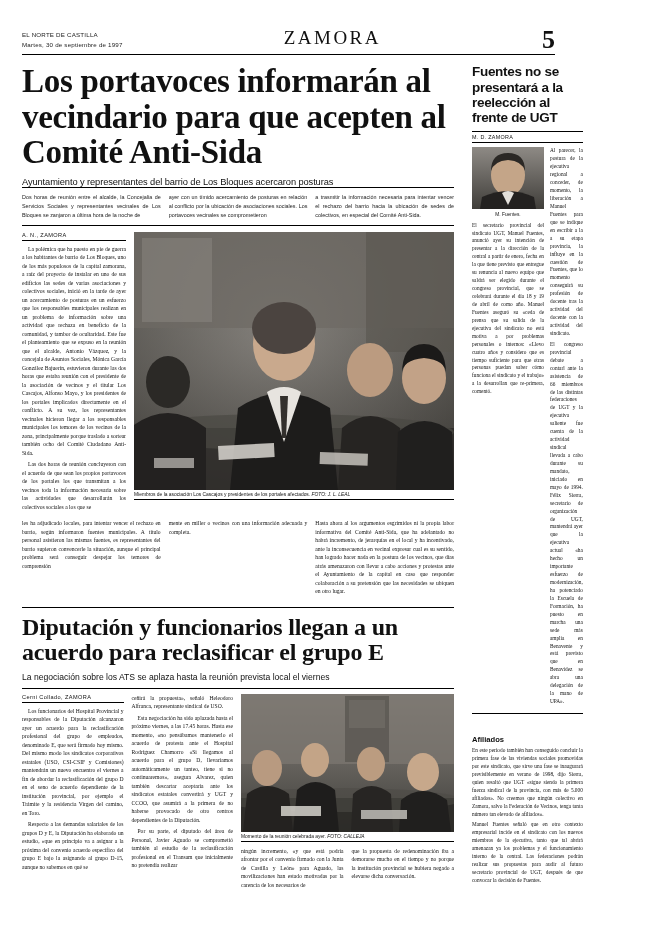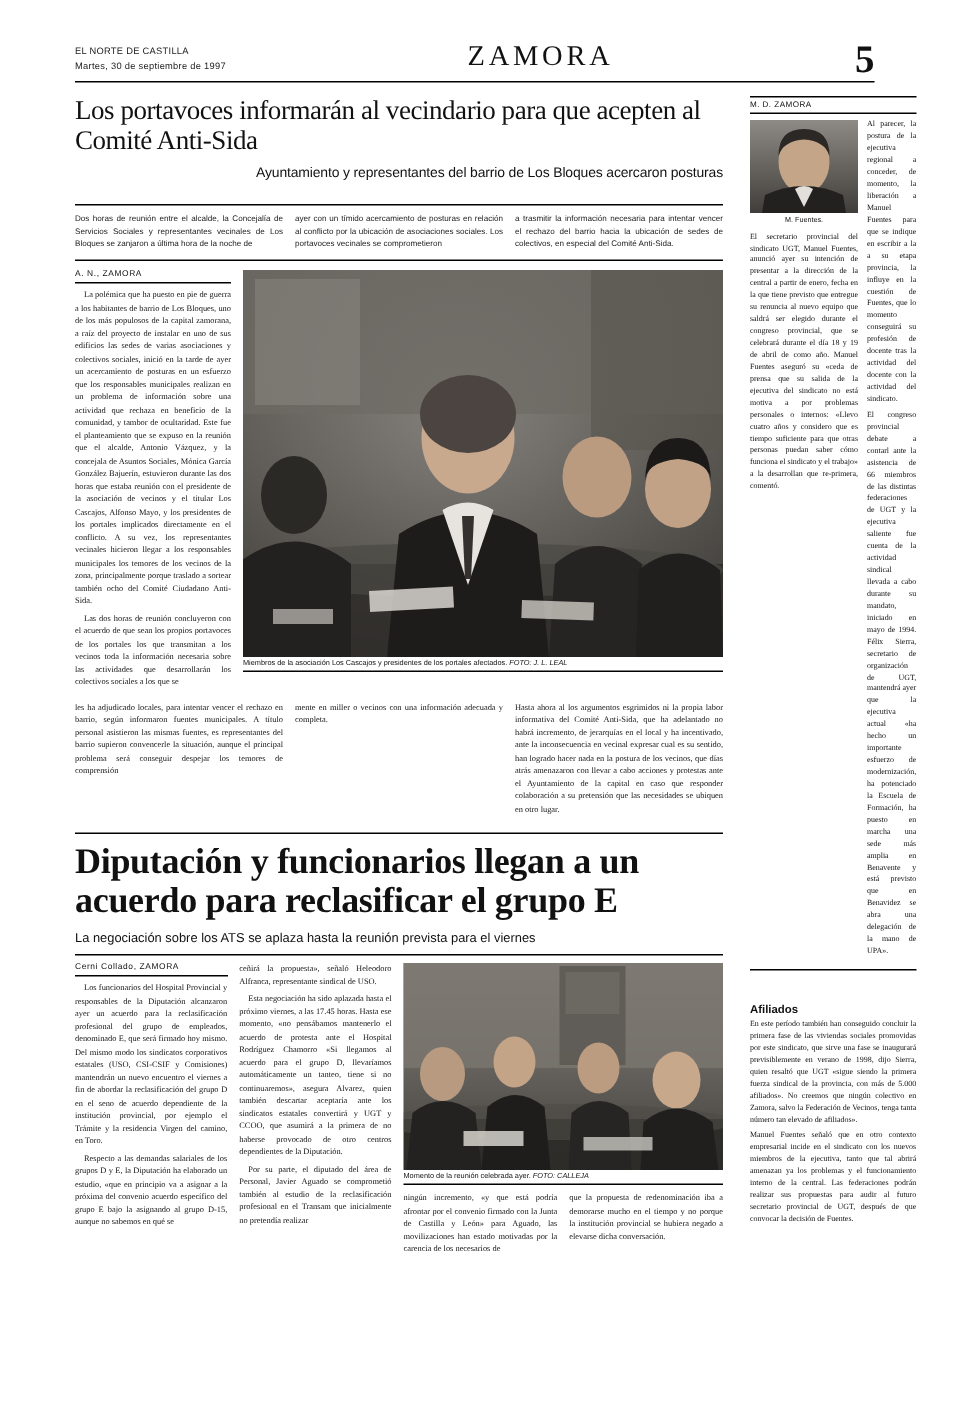--- a/index.html
+++ b/index.html
@@ -10,21 +10,20 @@
     background: #ffffff;
     font-family: "Liberation Serif", serif;
     color: #111;
     overflow: hidden;
   }
   .page {
     position: relative;
     width: 577px;
     height: 951px;
     padding: 28px 22px 10px 22px;
-    margin-left: 28px;
   }
 
   
   .masthead {
     display: flex;
     align-items: flex-start;
     justify-content: space-between;
     border-bottom: 1.2px solid #000;
     padding-bottom: 3px;
   }
@@ -40,36 +39,35 @@
 
   
   .content { display: flex; gap: 9px; margin-top: 9px; }
   .left-block { width: 432px; }
   .rule-v { width: 1px; background: #000; align-self: stretch; }
   .right-col { width: 155px; }
 
   
   h1.main {
     font-family: "Liberation Serif", serif;
-    font-size: 18px;
+    font-size: 33px;
     line-height: 1.07;
-    font-weight: 400;
+    font-weight: 700;
     margin: 0 0 7px 0;
     letter-spacing: -0.3px;
   }
   .subhead {
     font-family: "Liberation Sans", sans-serif;
     font-size: 9.3px;
     font-weight: 400;
     color: #111;
     border-bottom: .8px solid #000;
-    padding-bottom: 16px;
+    padding-bottom: 0;
     margin-bottom: 5px;
     letter-spacing: -.1px;
-    text-align: right;
   }
   .lede {
     display: flex;
     gap: 8px;
     font-family: "Liberation Sans", sans-serif;
     font-size: 5.4px;
     line-height: 1.62;
     text-align: justify;
     border-bottom: .7px solid #000;
     padding-bottom: 5px;
@@ -280,21 +278,21 @@
         <div class="txt">
             <p>mente en miller o vecinos con una información adecuada y completa.</p>
           </div>
         <div class="txt">
             <p>Hasta ahora al los argumentos esgrimidos ni la propia labor informativa del Comité Anti-Sida, que ha adelantado no habrá incremento, de jerarquías en el local y ha incentivado, ante la inconsecuencia en vecinal expresar cual es su sentido, han logrado hacer nada en la postura de los vecinos, que días atrás amenazaron con llevar a cabo acciones y protestas ante el Ayuntamiento de la capital en caso que responder colaboración a su pretensión que las necesidades se ubiquen en otro lugar.</p>
           </div>
       </div>
 
       <div class="sep-thick"></div>
       <h2 class="sec">Diputación y funcionarios llegan a un acuerdo para reclasificar el grupo E</h2>
-      <div class="subhead2">La negociación sobre los ATS se aplaza hasta la reunión prevista para el viernes</div>
+      <div class="subhead2">La negociación sobre los ATS se aplaza hasta la reunión prevista local el viernes</div>
 
       <div class="a2">
         <div class="col">
           <div class="byline">Cerni Collado, ZAMORA</div>
           <div class="txt">
             <p class="ind">Los funcionarios del Hospital Provincial y responsables de la Diputación alcanzaron ayer un acuerdo para la reclasificación profesional del grupo de empleados, denominado E, que será firmado hoy mismo. Del mismo modo los sindicatos corporativos estatales (USO, CSI-CSIF y Comisiones) mantendrán un nuevo encuentro el viernes a fin de abordar la reclasificación del grupo D en el seno de acuerdo dependiente de la institución provincial, por ejemplo el Trámite y la residencia Virgen del camino, en Toro.</p>
             <p class="ind">Respecto a las demandas salariales de los grupos D y E, la Diputación ha elaborado un estudio, «que en principio va a asignar a la próxima del convenio acuerdo específico del grupo E bajo la asignando al grupo D-15, aunque no sabemos en qué se</p>
           </div>
         </div>
         <div class="col">
@@ -348,20 +346,21 @@
               </div>
           </div>
         </div>
       </div>
 
     </div>
 
     <div class="rule-v"></div>
 
     <div class="right-col">
+      <h3 class="rc">Fuentes no se presentará a la reelección al frente de UGT</h3>
       <div class="rc-byline">M. D. ZAMORA</div>
 
       <div class="rc-body">
         <div class="c">
           <div class="rc-portrait">
             <svg width="72" height="62" viewBox="0 0 72 62">
               <defs>
                 <linearGradient id="pg" x1="0" y1="0" x2="0" y2="1">
                   <stop offset="0" stop-color="#8e8a85"></stop>
                     <stop offset="1" stop-color="#403e3a"></stop>

